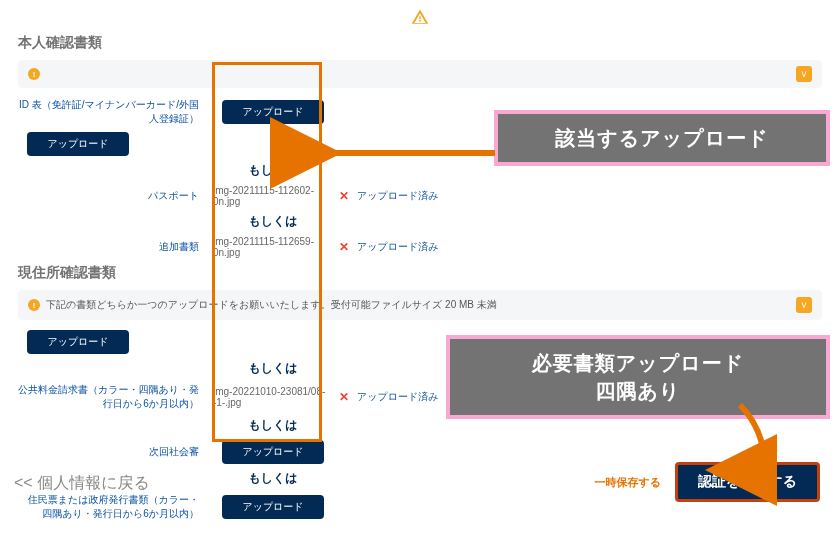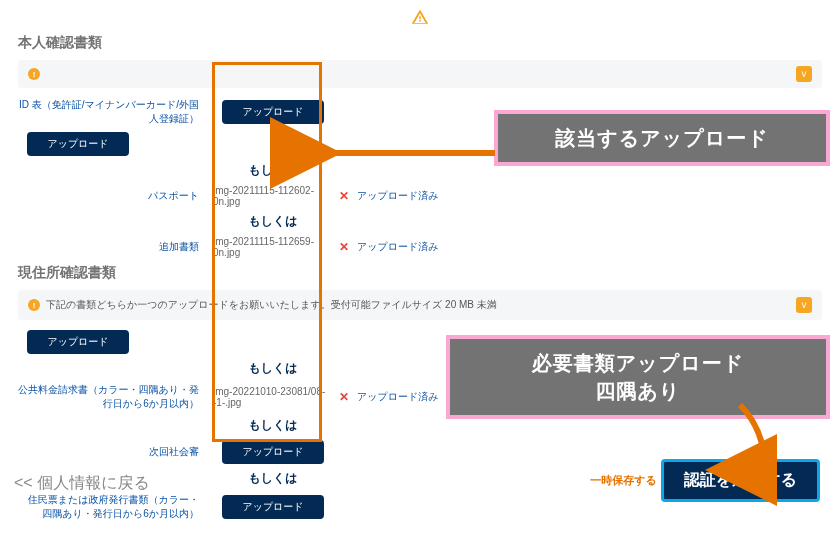--- a/index.html
+++ b/index.html
@@ -15,23 +15,23 @@
   .row .label{flex:0 0 195px;text-align:right;padding-right:14px;font-size:10px;color:#0b53a5;font-weight:500}
   .row .ctrl{flex:0 0 120px;display:flex;justify-content:center}
   .row .aux{flex:1;padding-left:6px;font-size:10px;display:flex;align-items:center;gap:8px}
   .upload-btn{background:#022a55;color:#fff;border:none;border-radius:4px;padding:5px 20px;font-size:10px;cursor:pointer}
   .or{font-size:12px;color:#022a55;font-weight:700}
   .filename{color:#666;font-size:10px}
   .x-icon{color:#e43;font-weight:700;font-size:12px;cursor:pointer}
   .done{color:#0b53a5;font-size:10px}
   .highlight-box{position:absolute;border:3px solid #e67300;pointer-events:none;top:62px;left:212px;width:110px;height:380px}
   .back-link{position:absolute;left:14px;bottom:66px;font-size:16px;color:#888}
-  .footer-btns{position:absolute;right:20px;bottom:58px;display:flex;align-items:center;gap:4px}
+  .footer-btns{position:absolute;right:20px;bottom:58px;display:flex;align-items:center;gap:14px}
   .btn-save{color:#e67300;font-size:11px;font-weight:700;cursor:pointer}
-  .btn-submit{background:#022a55;color:#fff;border:3px solid #0ea5e9;border-radius:4px;padding:8px 20px;font-size:16px;font-weight:700;cursor:pointer}
+  .btn-submit{background:#022a55;color:#fff;border:3px solid #c2410c;border-radius:4px;padding:8px 20px;font-size:14px;font-weight:700;cursor:pointer}
   
   .callout{position:absolute;background:#737373;color:#fff;font-weight:700;padding:10px 16px;border:4px solid #f9a8d4;text-align:center;line-height:1.4;font-size:20px;letter-spacing:1px}
   #callout1{right:10px;top:110px;width:336px}
   #callout2{right:10px;top:335px;width:384px}
   .arrow{position:absolute;pointer-events:none}
   .arrow svg{overflow:visible}
 </style>
 </head>
 <body>
 

